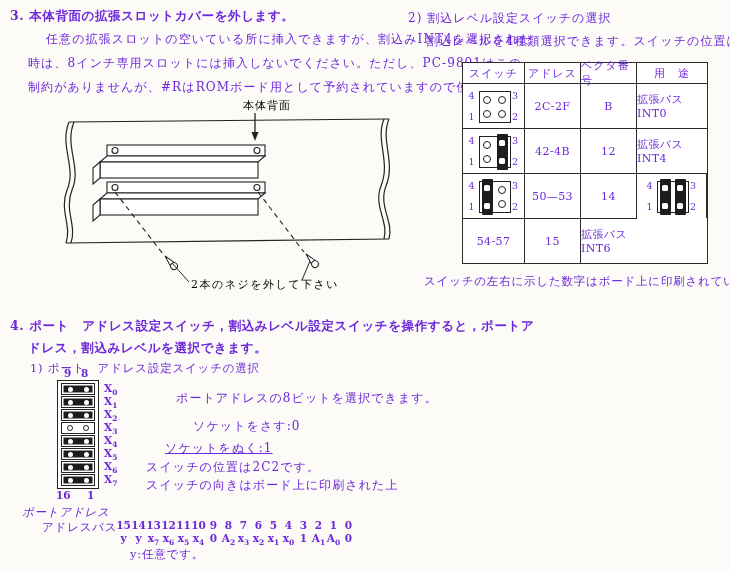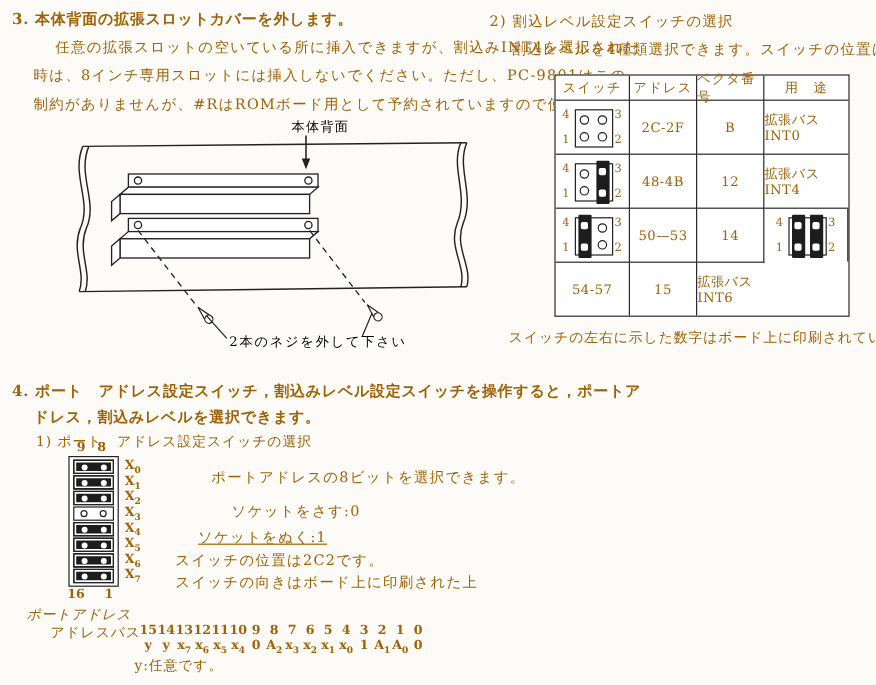--- a/index.html
+++ b/index.html
@@ -1,18 +1,18 @@
 <!DOCTYPE html>
 <html><head>
 <meta charset="utf-8">
 <style>
   html,body { margin:0; padding:0; background:#e8e6e2; }
   #page {
     position:relative; width:730px; height:571px; background:#fcfbf8;
-    font-family:"DejaVu Serif","Liberation Serif",serif; color:#a16207;
+    font-family:"DejaVu Serif","Liberation Serif",serif; color:#6d28d9;
     overflow:hidden; margin:0 auto;
   }
   .abs { position:absolute; white-space:nowrap; }
   .hd  { font-weight:bold; font-size:12.5px; letter-spacing:0.6px; }
   .tx  { font-size:12px; letter-spacing:1.1px; }
   .tx2 { font-size:11.5px; letter-spacing:0.8px; }
 
   
   #int-table {
     position:absolute; left:462px; top:62px;
@@ -130,21 +130,21 @@
               <div class="swdot"></div>
               <div class="swdot"></div>
             </div>
             <div class="swcol jump">
               <div class="swdot"></div>
               <div class="swdot"></div>
             </div>
           </div>
         </div>
       </div>
-      <div class="td">48-4B</div>
+      <div class="td">42-4B</div>
       <div class="td">12</div>
       <div class="td no-r">拡張バスINT4</div>
       <div class="td">
         <div class="swg">
           <div class="corner c-tl">4</div>
           <div class="corner c-bl">1</div>
           <div class="corner c-tr">3</div>
           <div class="corner c-br">2</div>
           <div class="box">
             <div class="swcol jump">
@@ -335,15 +335,15 @@
       <div class="bcell">A<sub class="bsub">2</sub></div>
       <div class="bcell">x<sub class="bsub">3</sub></div>
       <div class="bcell">x<sub class="bsub">2</sub></div>
       <div class="bcell">x<sub class="bsub">1</sub></div>
       <div class="bcell">x<sub class="bsub">0</sub></div>
       <div class="bcell">1</div>
       <div class="bcell">A<sub class="bsub">1</sub></div>
       <div class="bcell">A<sub class="bsub">0</sub></div>
       <div class="bcell">0</div>
     </div>
-  <div class="abs tx2" style="left:112px; top:547px;">y:任意です。</div>
+  <div class="abs tx2" style="left:130px; top:547px;">y:任意です。</div>
 
 </div>
 
 </body></html>

